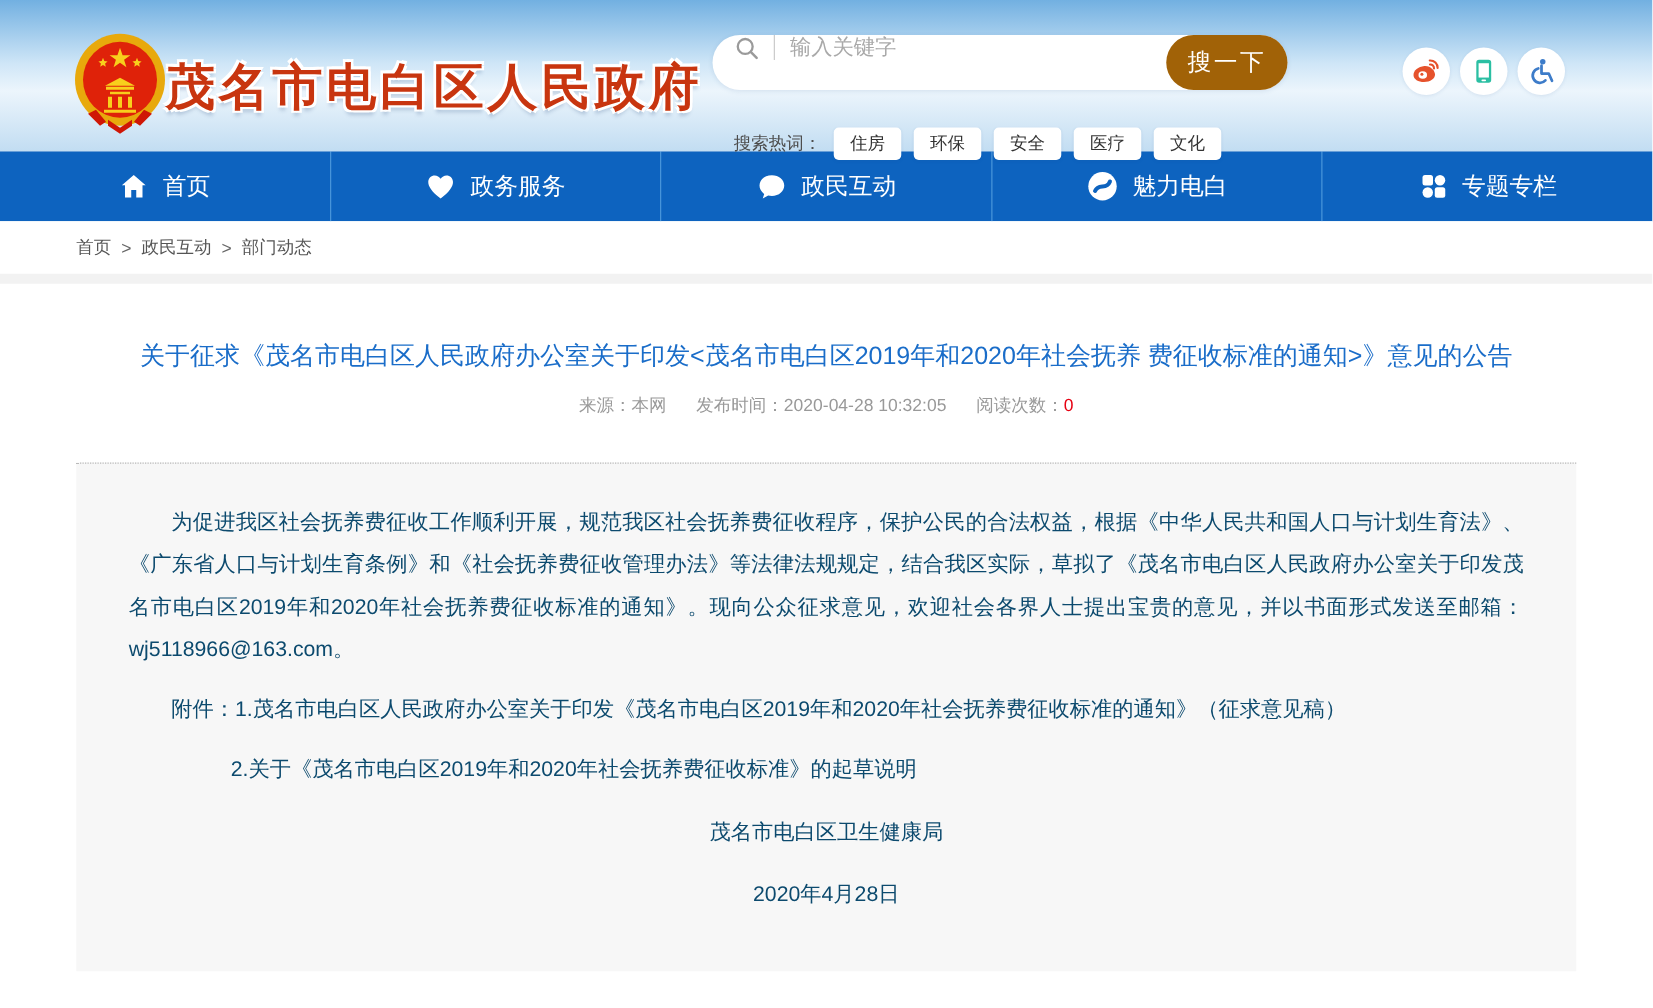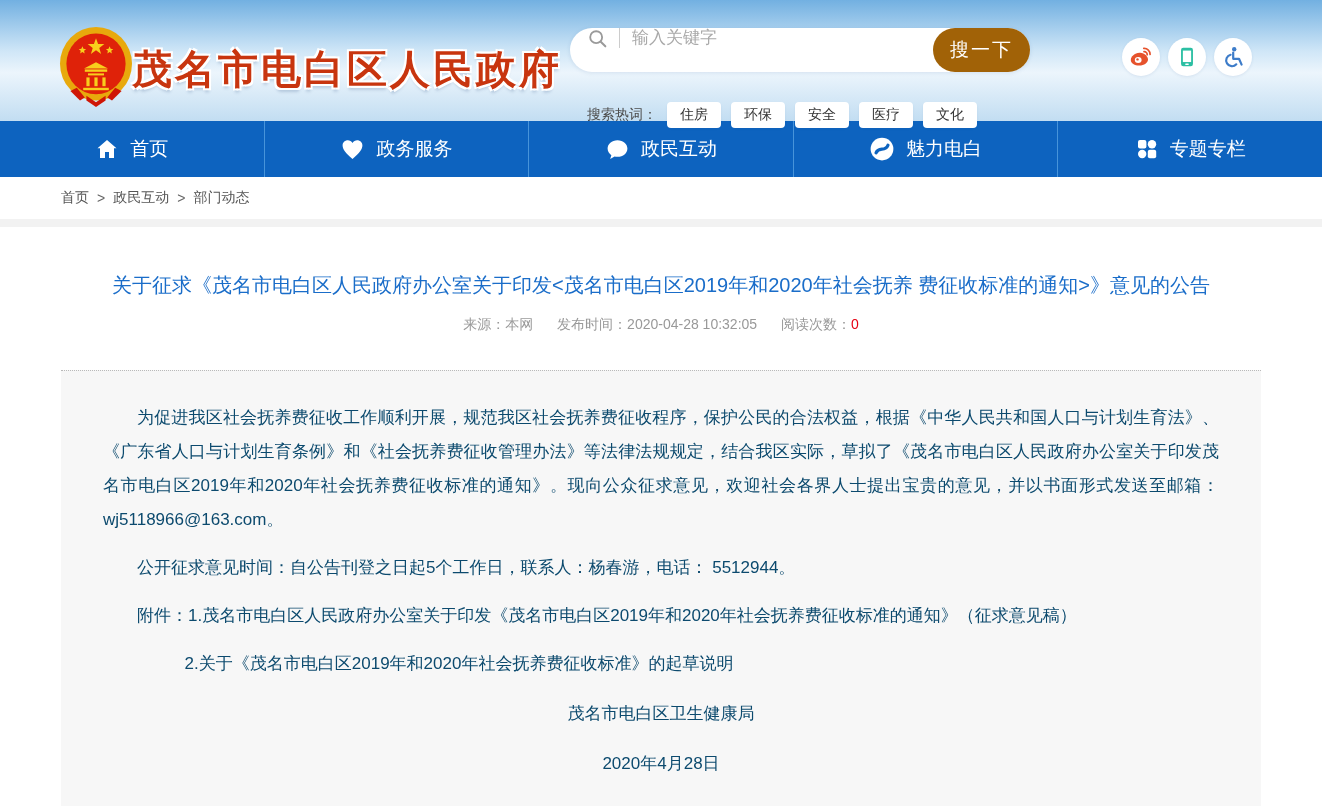--- a/index.html
+++ b/index.html
@@ -196,19 +196,18 @@
   <h1 class="article-title">关于征求《茂名市电白区人民政府办公室关于印发&lt;茂名市电白区2019年和2020年社会抚养 费征收标准的通知&gt;》意见的公告</h1>
 
   <div class="article-meta">
     <span class="meta-seg">来源：本网</span>
     <span class="meta-seg">发布时间：2020-04-28 10:32:05</span>
     <span class="meta-seg"><span>阅读次数：</span><span class="views-count">0</span></span>
   </div>
 
   <div class="content-panel">
     <p class="p-indent">为促进我区社会抚养费征收工作顺利开展，规范我区社会抚养费征收程序，保护公民的合法权益，根据《中华人民共和国人口与计划生育法》、《广东省人口与计划生育条例》和《社会抚养费征收管理办法》等法律法规规定，结合我区实际，草拟了《茂名市电白区人民政府办公室关于印发茂名市电白区2019年和2020年社会抚养费征收标准的通知》。现向公众征求意见，欢迎社会各界人士提出宝贵的意见，并以书面形式发送至邮箱：wj5118966@163.com。</p>
-    <p class="p-indent">公开征求意见时间：自公告刊登之日起5个工作日，联系人：杨春游，电话： 5512944。</p>
     <p class="p-indent">附件：1.茂名市电白区人民政府办公室关于印发《茂名市电白区2019年和2020年社会抚养费征收标准的通知》（征求意见稿）</p>
     <p class="p-indent-deep">2.关于《茂名市电白区2019年和2020年社会抚养费征收标准》的起草说明</p>
     <p class="p-center">茂名市电白区卫生健康局</p>
     <p class="p-center">2020年4月28日</p>
   </div>
 </div>
 
 </body></html>

